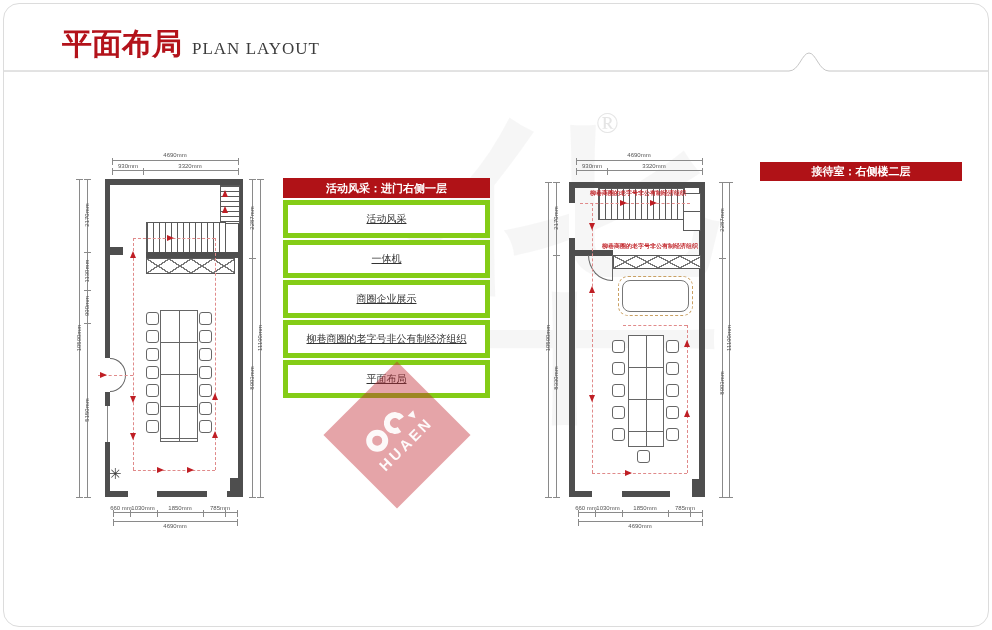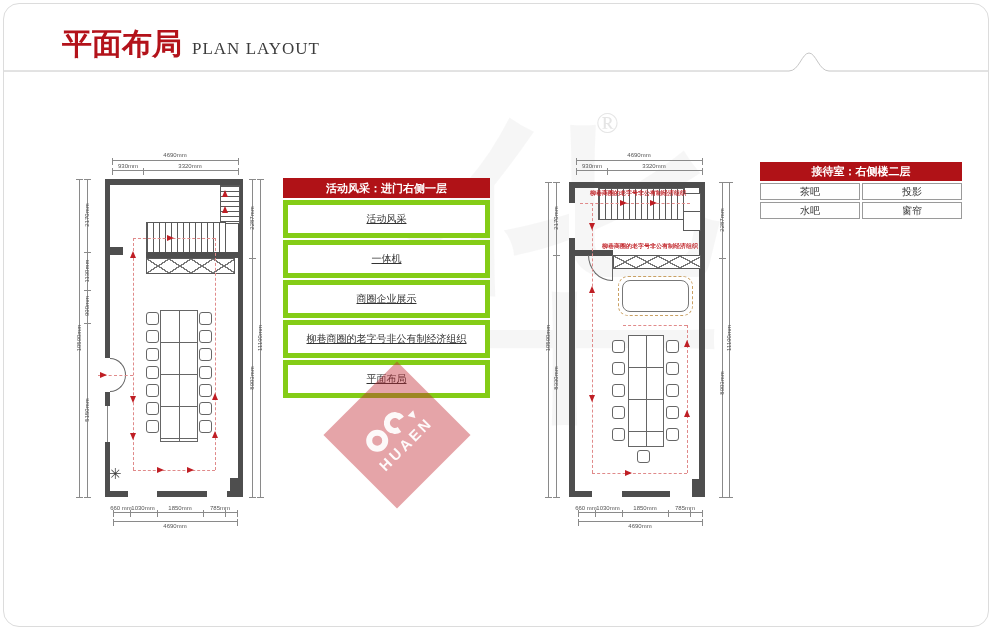--- a/index.html
+++ b/index.html
@@ -328,26 +328,20 @@
     <div class="hd">活动风采：进门右侧一层</div>
     <div class="row">活动风采</div>
     <div class="row">一体机</div>
     <div class="row">商圈企业展示</div>
     <div class="row">柳巷商圈的老字号非公有制经济组织</div>
     <div class="row">平面布局</div>
   </div>
 
   <div class="rcp">
     <div class="hd">接待室：右侧楼二层</div>
-    <div class="grid">
-      <div class="cell">茶吧</div>
-      <div class="cell">投影</div>
-      <div class="cell">水吧</div>
-      <div class="cell">窗帘</div>
-    </div>
   </div>
 
   <div class="diamond">
     <div class="diamond-inner">
       <div class="logo-row">
         <span class="ring"></span>
           <span class="ring cut"></span>
           <span class="tri"></span>
       </div>
       <span class="wm-text">HUAEN</span>

